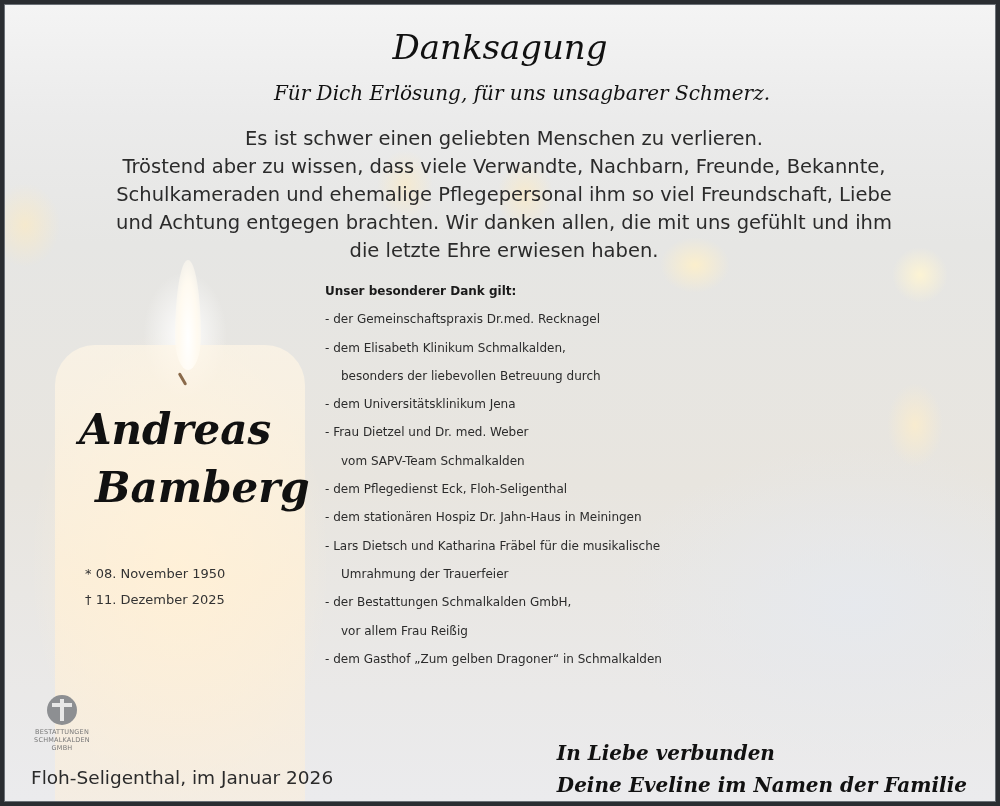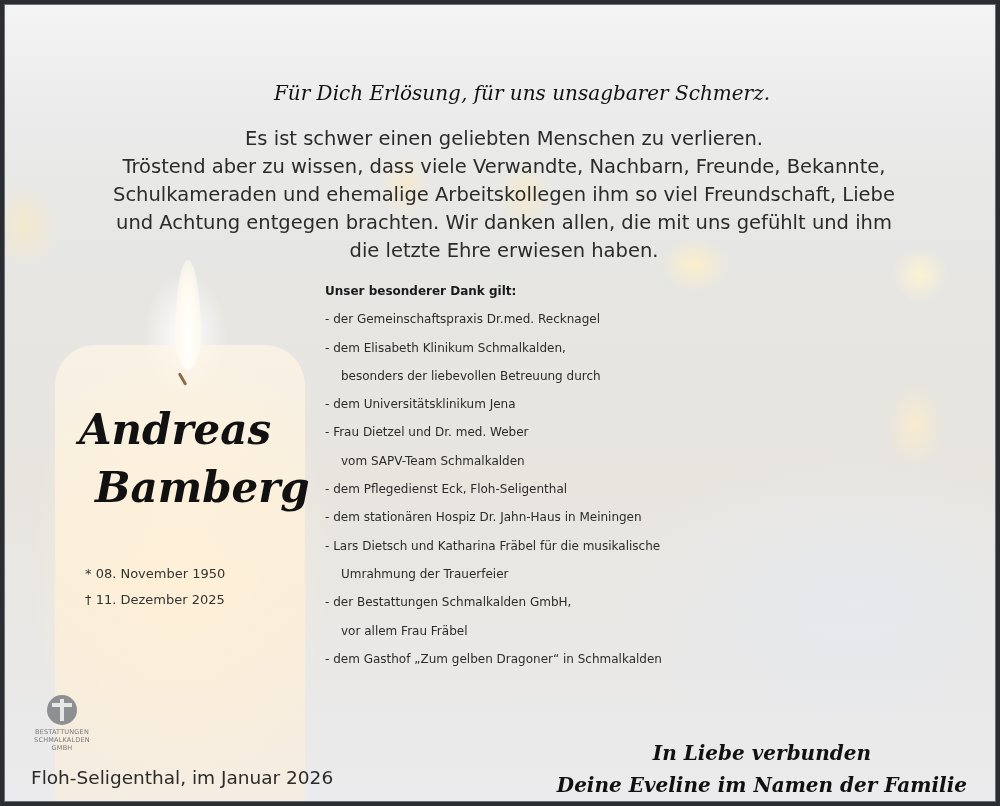--- a/index.html
+++ b/index.html
@@ -82,56 +82,57 @@
       content: ""; position: absolute; left: 13px; top: 4px; width: 4px; height: 22px; background: #e7e7e7;
     }
     .logo-mark::after {
       content: ""; position: absolute; left: 5px; top: 8px; width: 20px; height: 4px; background: #e7e7e7;
     }
     .logo-text { font-size: 6.5px; line-height: 8px; color: #777; letter-spacing: 0.2px; }
     .place {
       position: absolute; left: 26px; top: 762px; font-size: 18.5px; color: #2b2b2b;
     }
     .closing {
-      position: absolute; right: 28px; top: 732px; text-align: center;
+      position: absolute; right: 28px; top: 732px; text-align: left;
       font-size: 20px; line-height: 32px; font-weight: bold;
     }
   </style>
 </head>
 <body>
 
 <div class="card">
   <div class="candle"></div>
   <div class="flame"></div>
   <div class="wick"></div>
 
+  <div class="title script">Danksagung</div>
   <div class="subtitle script">Für Dich Erlösung, für uns unsagbarer Schmerz.</div>
 
   <div class="intro">
     <div>Es ist schwer einen geliebten Menschen zu verlieren.</div>
     <div>Tröstend aber zu wissen, dass viele Verwandte, Nachbarn, Freunde, Bekannte,</div>
-    <div>Schulkameraden und ehemalige Arbeitskollegen ihm so viel Freundschaft, Liebe</div>
+    <div>Schulkameraden und ehemalige Pflegepersonal ihm so viel Freundschaft, Liebe</div>
     <div>und Achtung entgegen brachten. Wir danken allen, die mit uns gefühlt und ihm</div>
     <div>die letzte Ehre erwiesen haben.</div>
   </div>
 
   <div class="thanks">
     <div class="head">Unser besonderer Dank gilt:</div>
     <div class="line">- der Gemeinschaftspraxis Dr.med. Recknagel</div>
     <div class="line">- dem Elisabeth Klinikum Schmalkalden,</div>
     <div class="line indent">besonders der liebevollen Betreuung durch</div>
     <div class="line">- dem Universitätsklinikum Jena</div>
     <div class="line">- Frau Dietzel und Dr. med. Weber</div>
     <div class="line indent">vom SAPV-Team Schmalkalden</div>
     <div class="line">- dem Pflegedienst Eck, Floh-Seligenthal</div>
     <div class="line">- dem stationären Hospiz Dr. Jahn-Haus in Meiningen</div>
     <div class="line">- Lars Dietsch und Katharina Fräbel für die musikalische</div>
     <div class="line indent">Umrahmung der Trauerfeier</div>
     <div class="line">- der Bestattungen Schmalkalden GmbH,</div>
-    <div class="line indent">vor allem Frau Fräbel</div>
+    <div class="line indent">vor allem Frau Reißig</div>
     <div class="line">- dem Gasthof „Zum gelben Dragoner“ in Schmalkalden</div>
   </div>
 
   <div class="name script">
     <div>Andreas</div>
     <div class="l2">Bamberg</div>
   </div>
 
   <div class="dates">
     <div>* 08. November 1950</div>

